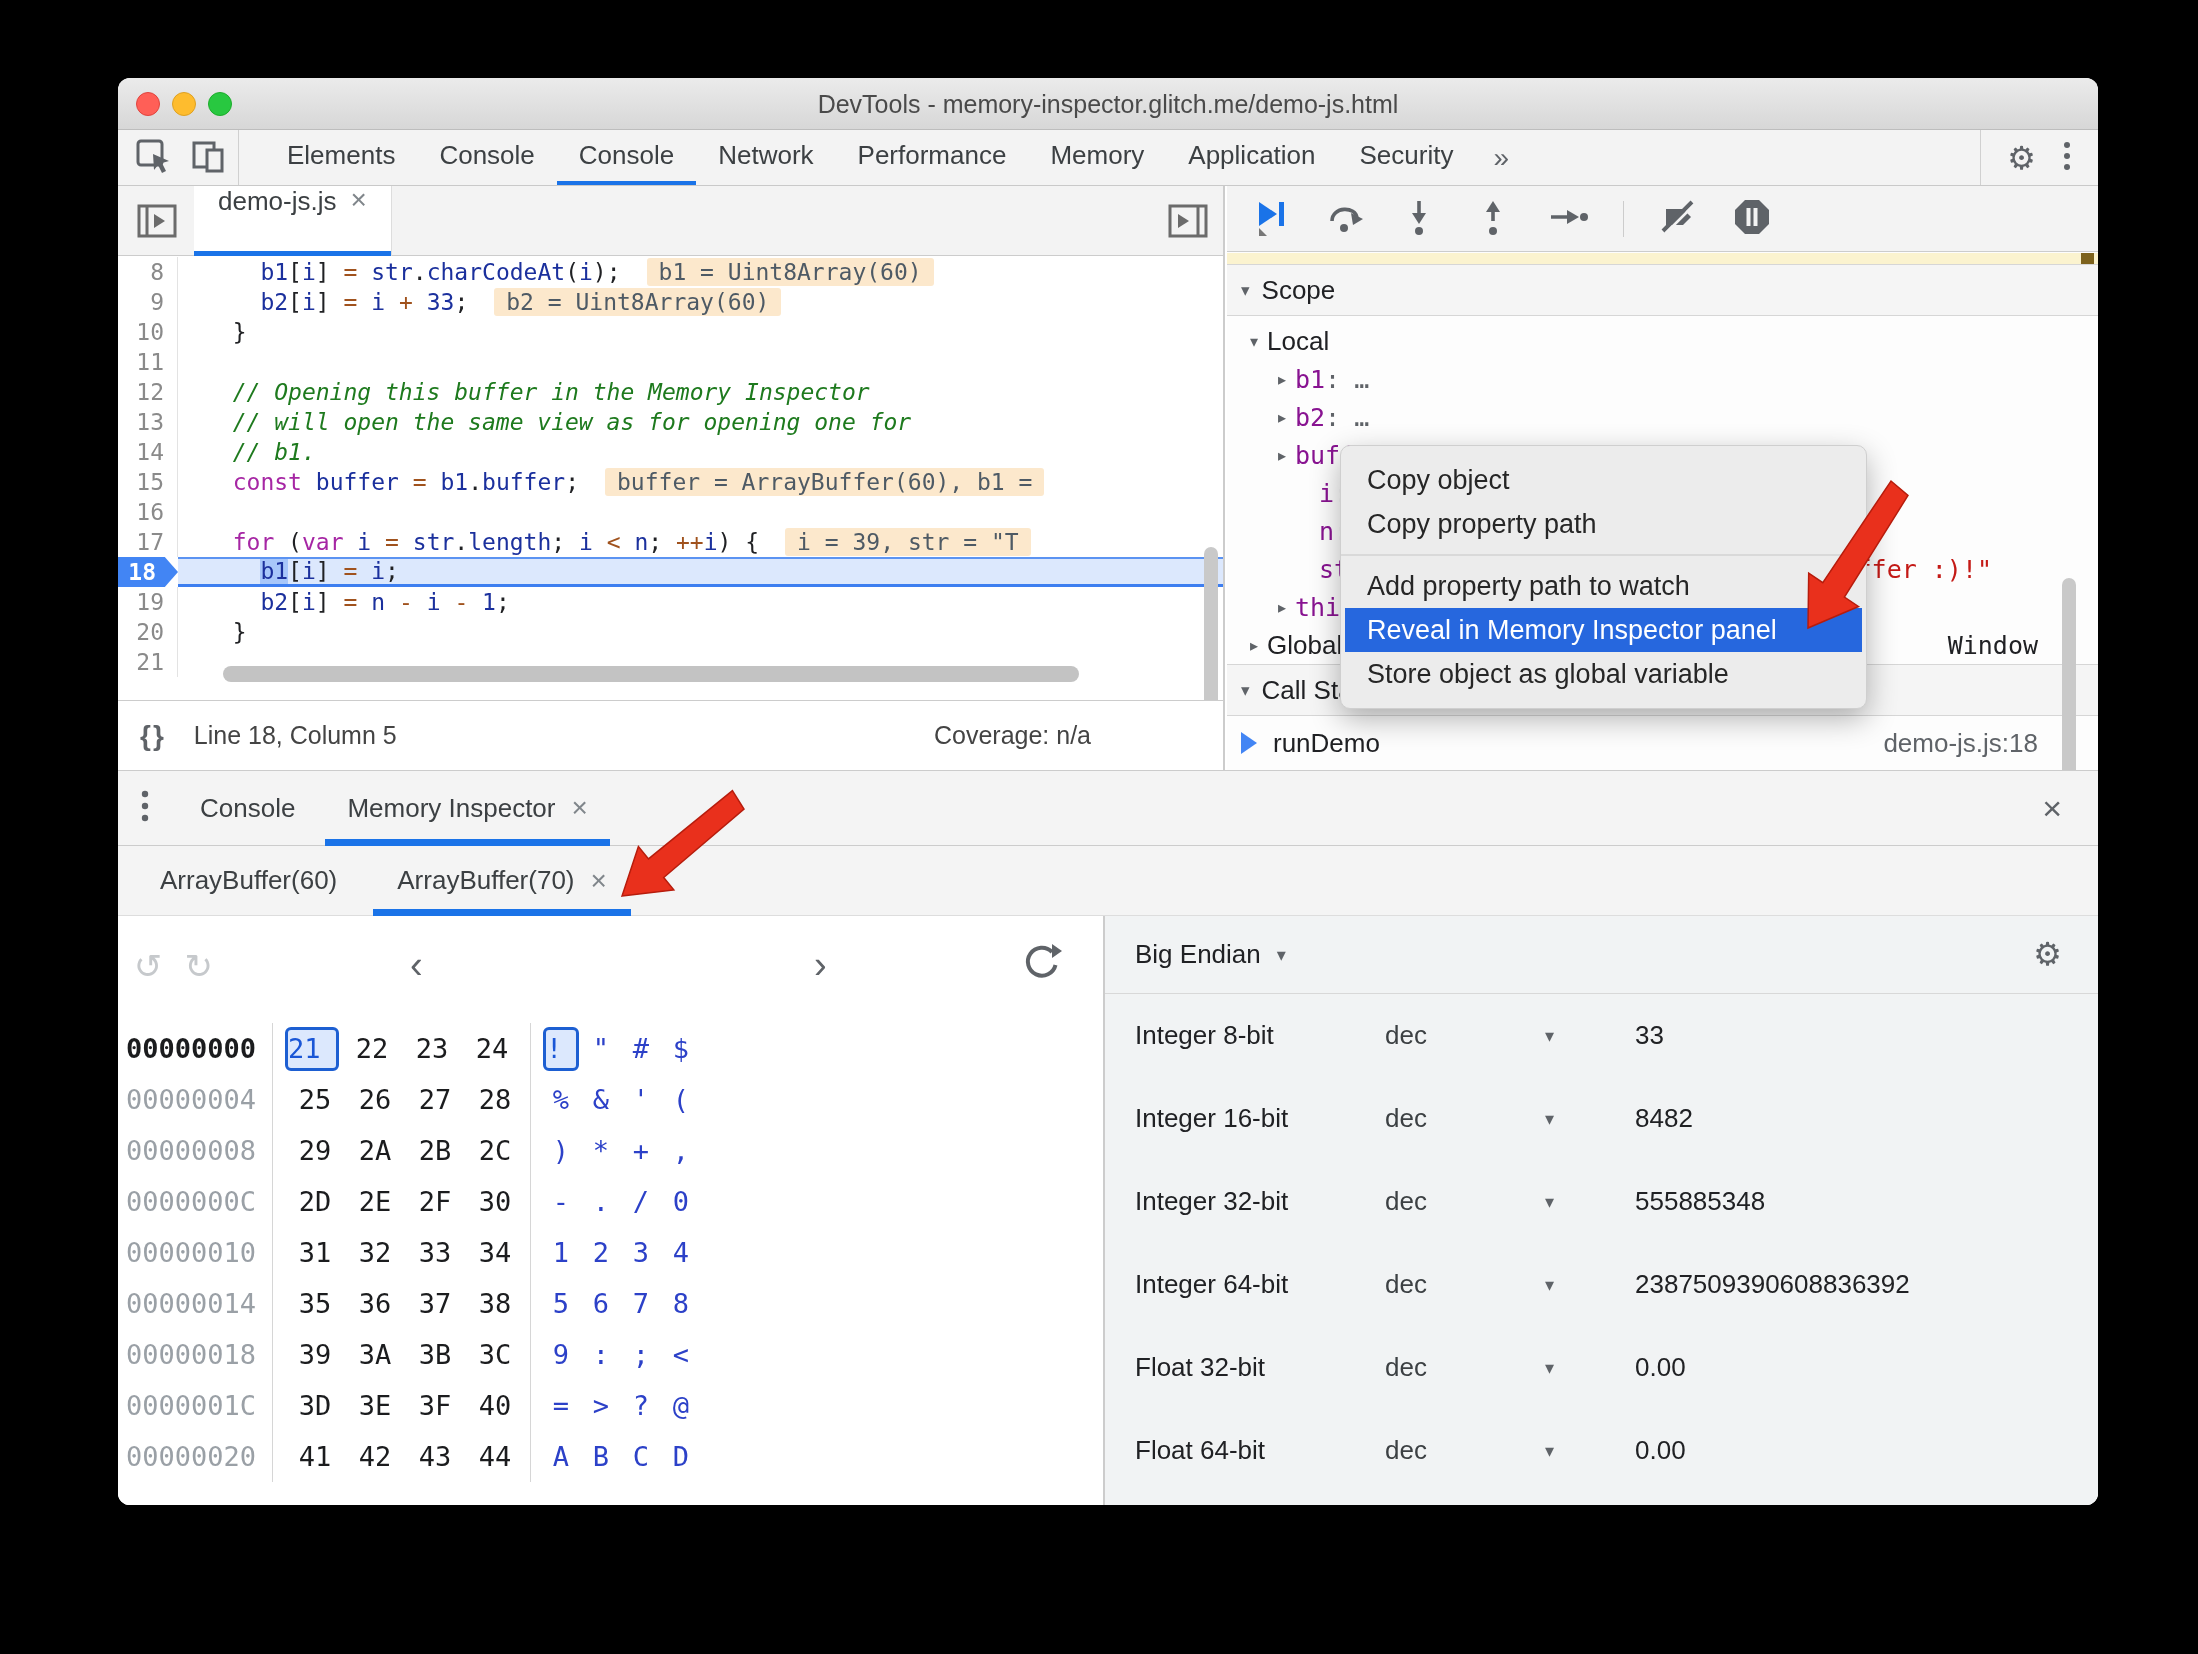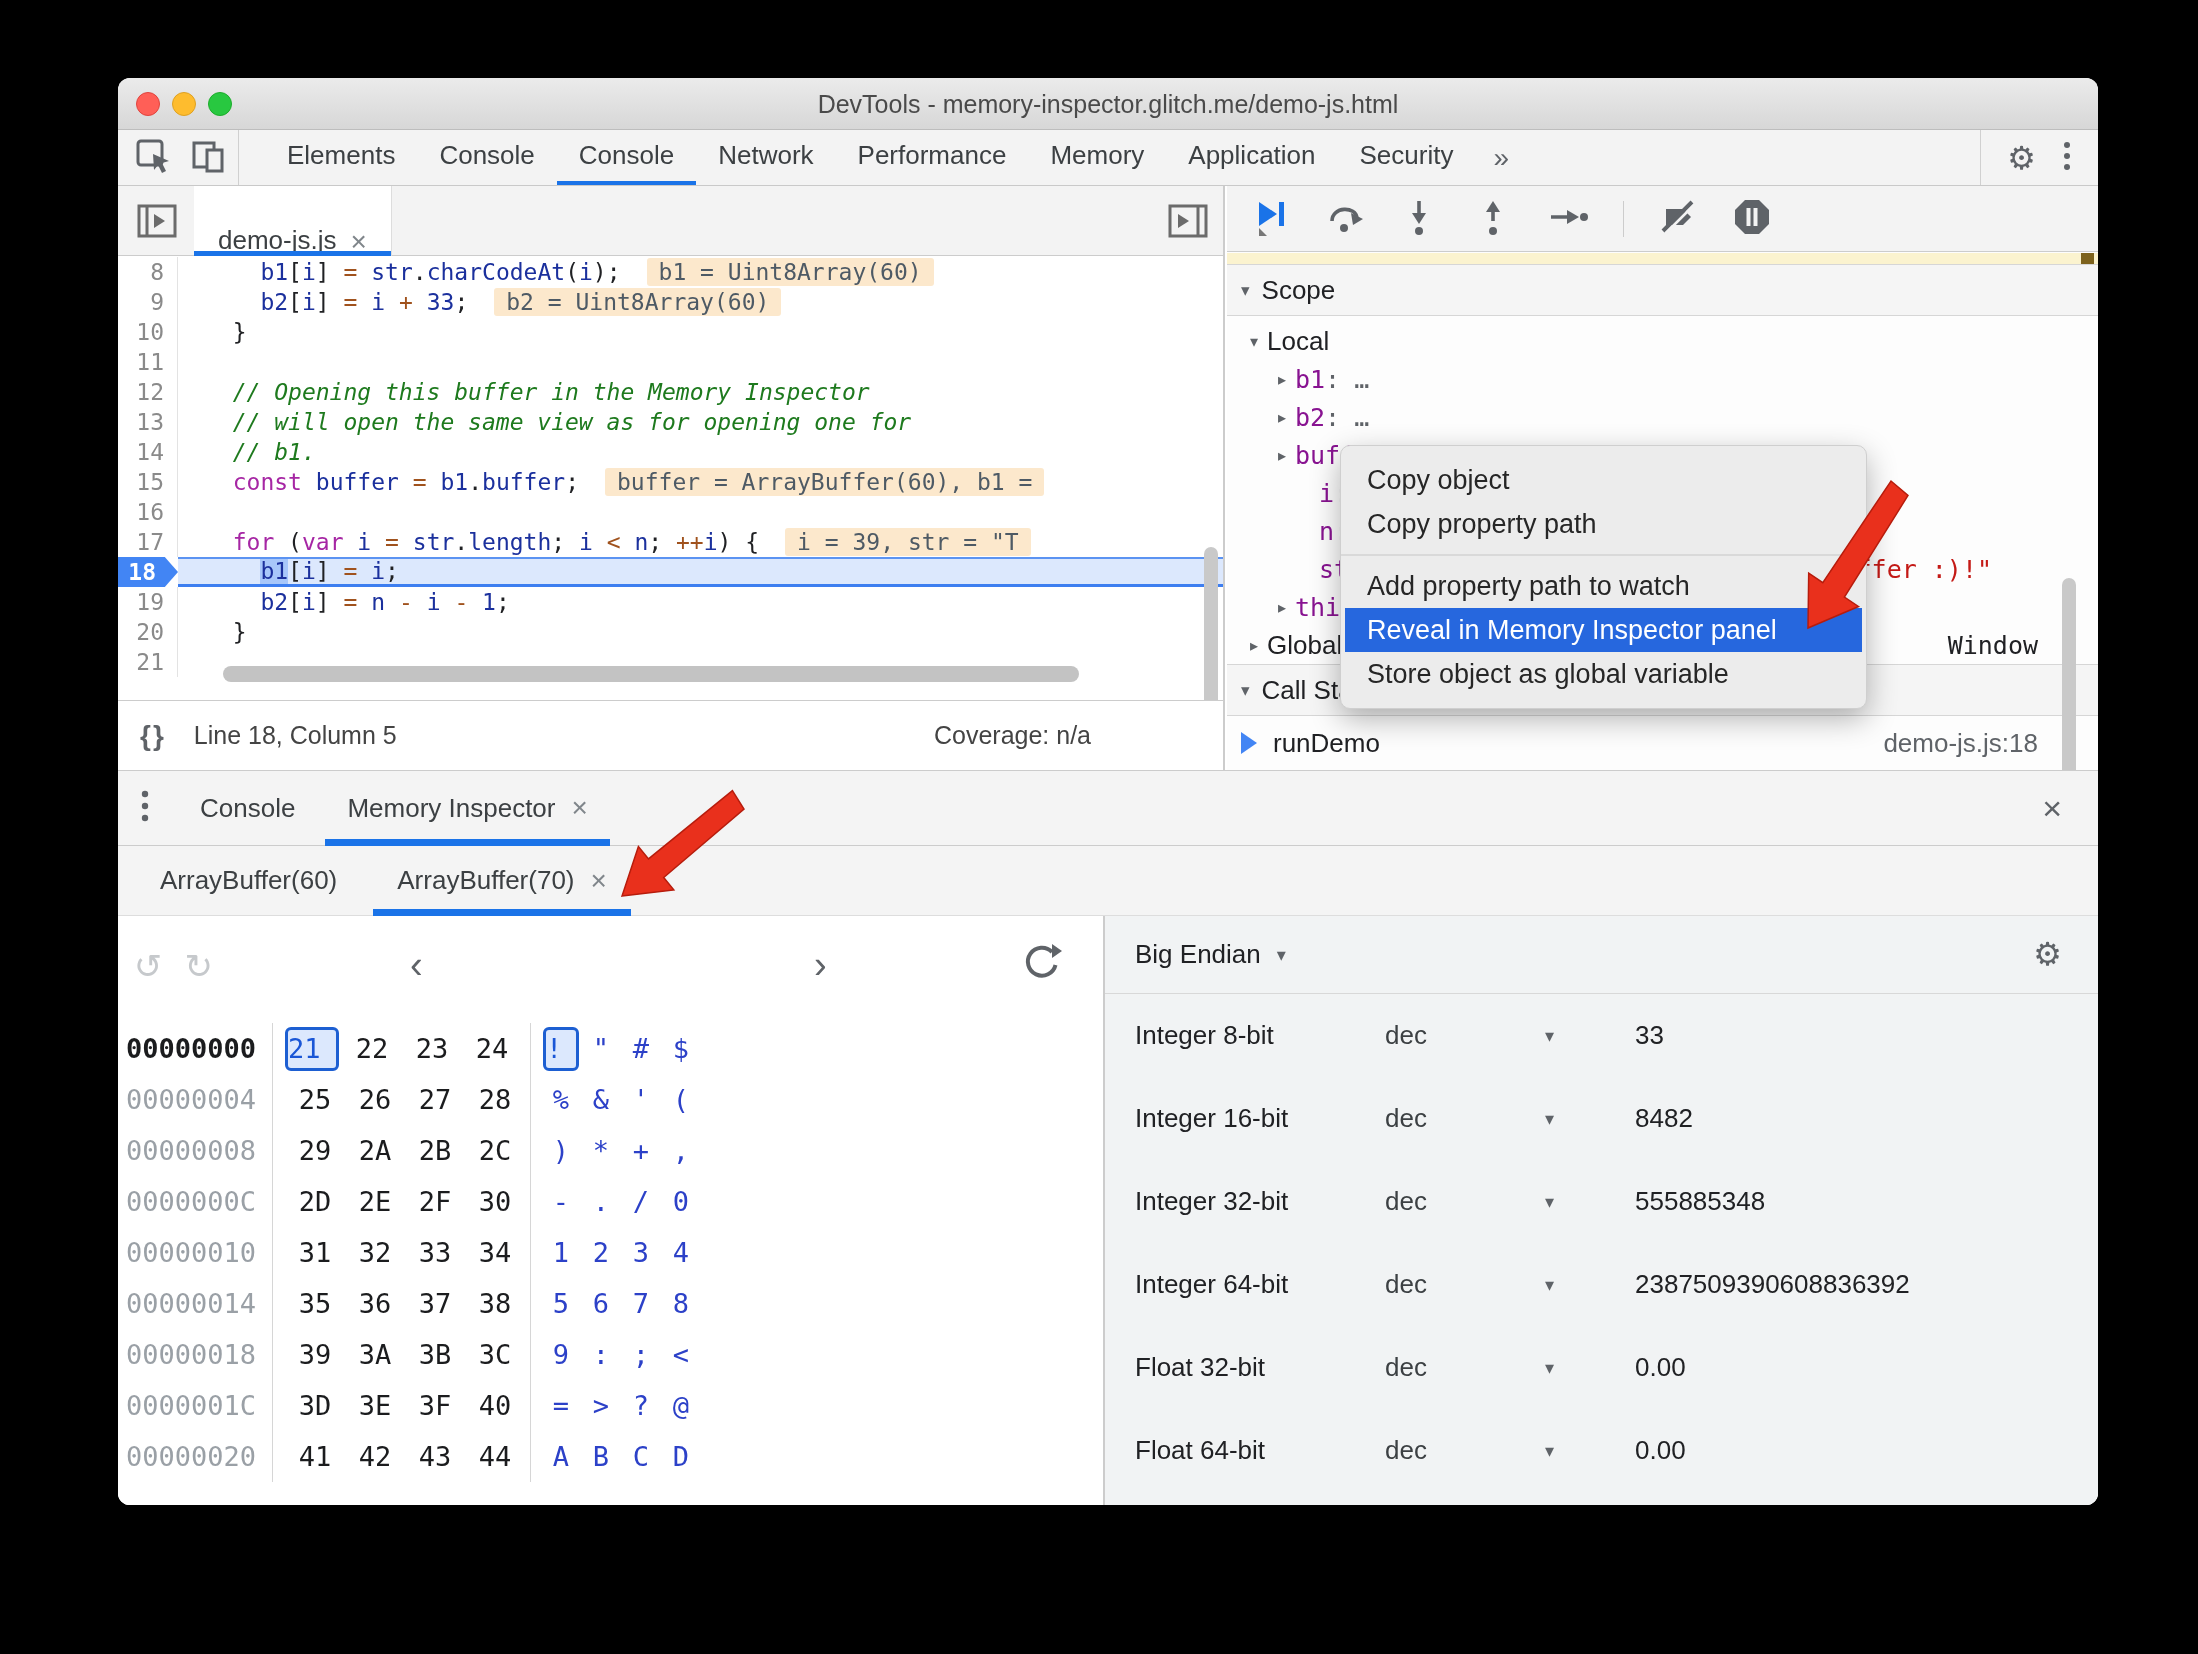--- a/index.html
+++ b/index.html
@@ -20,21 +20,21 @@
   .mt-tab{display:flex;align-items:center;padding:0 22px;font-size:26px;color:#3c4043;border-bottom:4px solid transparent;}
   .mt-tab.active{border-bottom-color:#1a73e8;}
   .mt-more{display:flex;align-items:center;font-size:28px;color:#5f6368;padding:0 18px;}
   .mt-right{margin-left:auto;display:flex;align-items:center;gap:26px;padding-right:26px;border-left:1px solid #d0d0d0;padding-left:26px;}
   .gear{font-family:"DejaVu Sans",sans-serif;font-size:32px;color:#5f6368;line-height:1;}
   
   .main{position:absolute;left:0;top:108px;right:0;height:584px;}
   .srcpane{position:absolute;left:0;top:0;width:1107px;height:584px;border-right:2px solid #ccc;background:#fff;}
   .filetabbar{position:absolute;left:0;top:0;right:0;height:70px;background:#f3f3f3;border-bottom:1px solid #ccc;display:flex;align-items:center;}
   .paneicon{width:46px;height:44px;margin-left:16px;display:flex;align-items:center;justify-content:center;}
-  .filetab{height:70px;display:flex;align-items:flex-end;gap:14px;padding:0 24px;background:#fff;border-right:1px solid #ddd;position:relative;margin-left:14px;}
+  .filetab{height:70px;display:flex;align-items:flex-start;gap:14px;padding:0 24px;background:#fff;border-right:1px solid #ddd;position:relative;margin-left:14px;}
   .filetab .ftname{font-size:26px;color:#3c4043;}
   .closex{font-size:28px;color:#80868b;line-height:1;}
   .ftunderline{position:absolute;left:0;right:0;bottom:0;height:5px;background:#1a73e8;}
   .filetab-right{margin-left:auto;margin-right:12px;}
   
   .editor{position:absolute;left:0;top:71px;right:0;height:443px;overflow:hidden;background:#fff;}
   .code-line{height:30px;display:flex;align-items:center;font-family:"DejaVu Sans Mono",monospace;font-size:23px;white-space:pre;}
   .gutter{flex:0 0 60px;height:30px;line-height:30px;text-align:right;padding-right:13px;color:#8a8a8a;border-right:1px solid #e3e3e3;font-size:23px;}
   .codebody{flex:1;height:30px;line-height:30px;padding-left:27px;overflow:hidden;display:flex;align-items:center;}
   .code-line.current .codebody{background:#dce8fd;border-top:2px solid #5b93f2;border-bottom:3px solid #3d7ef0;height:30px;line-height:25px;}

